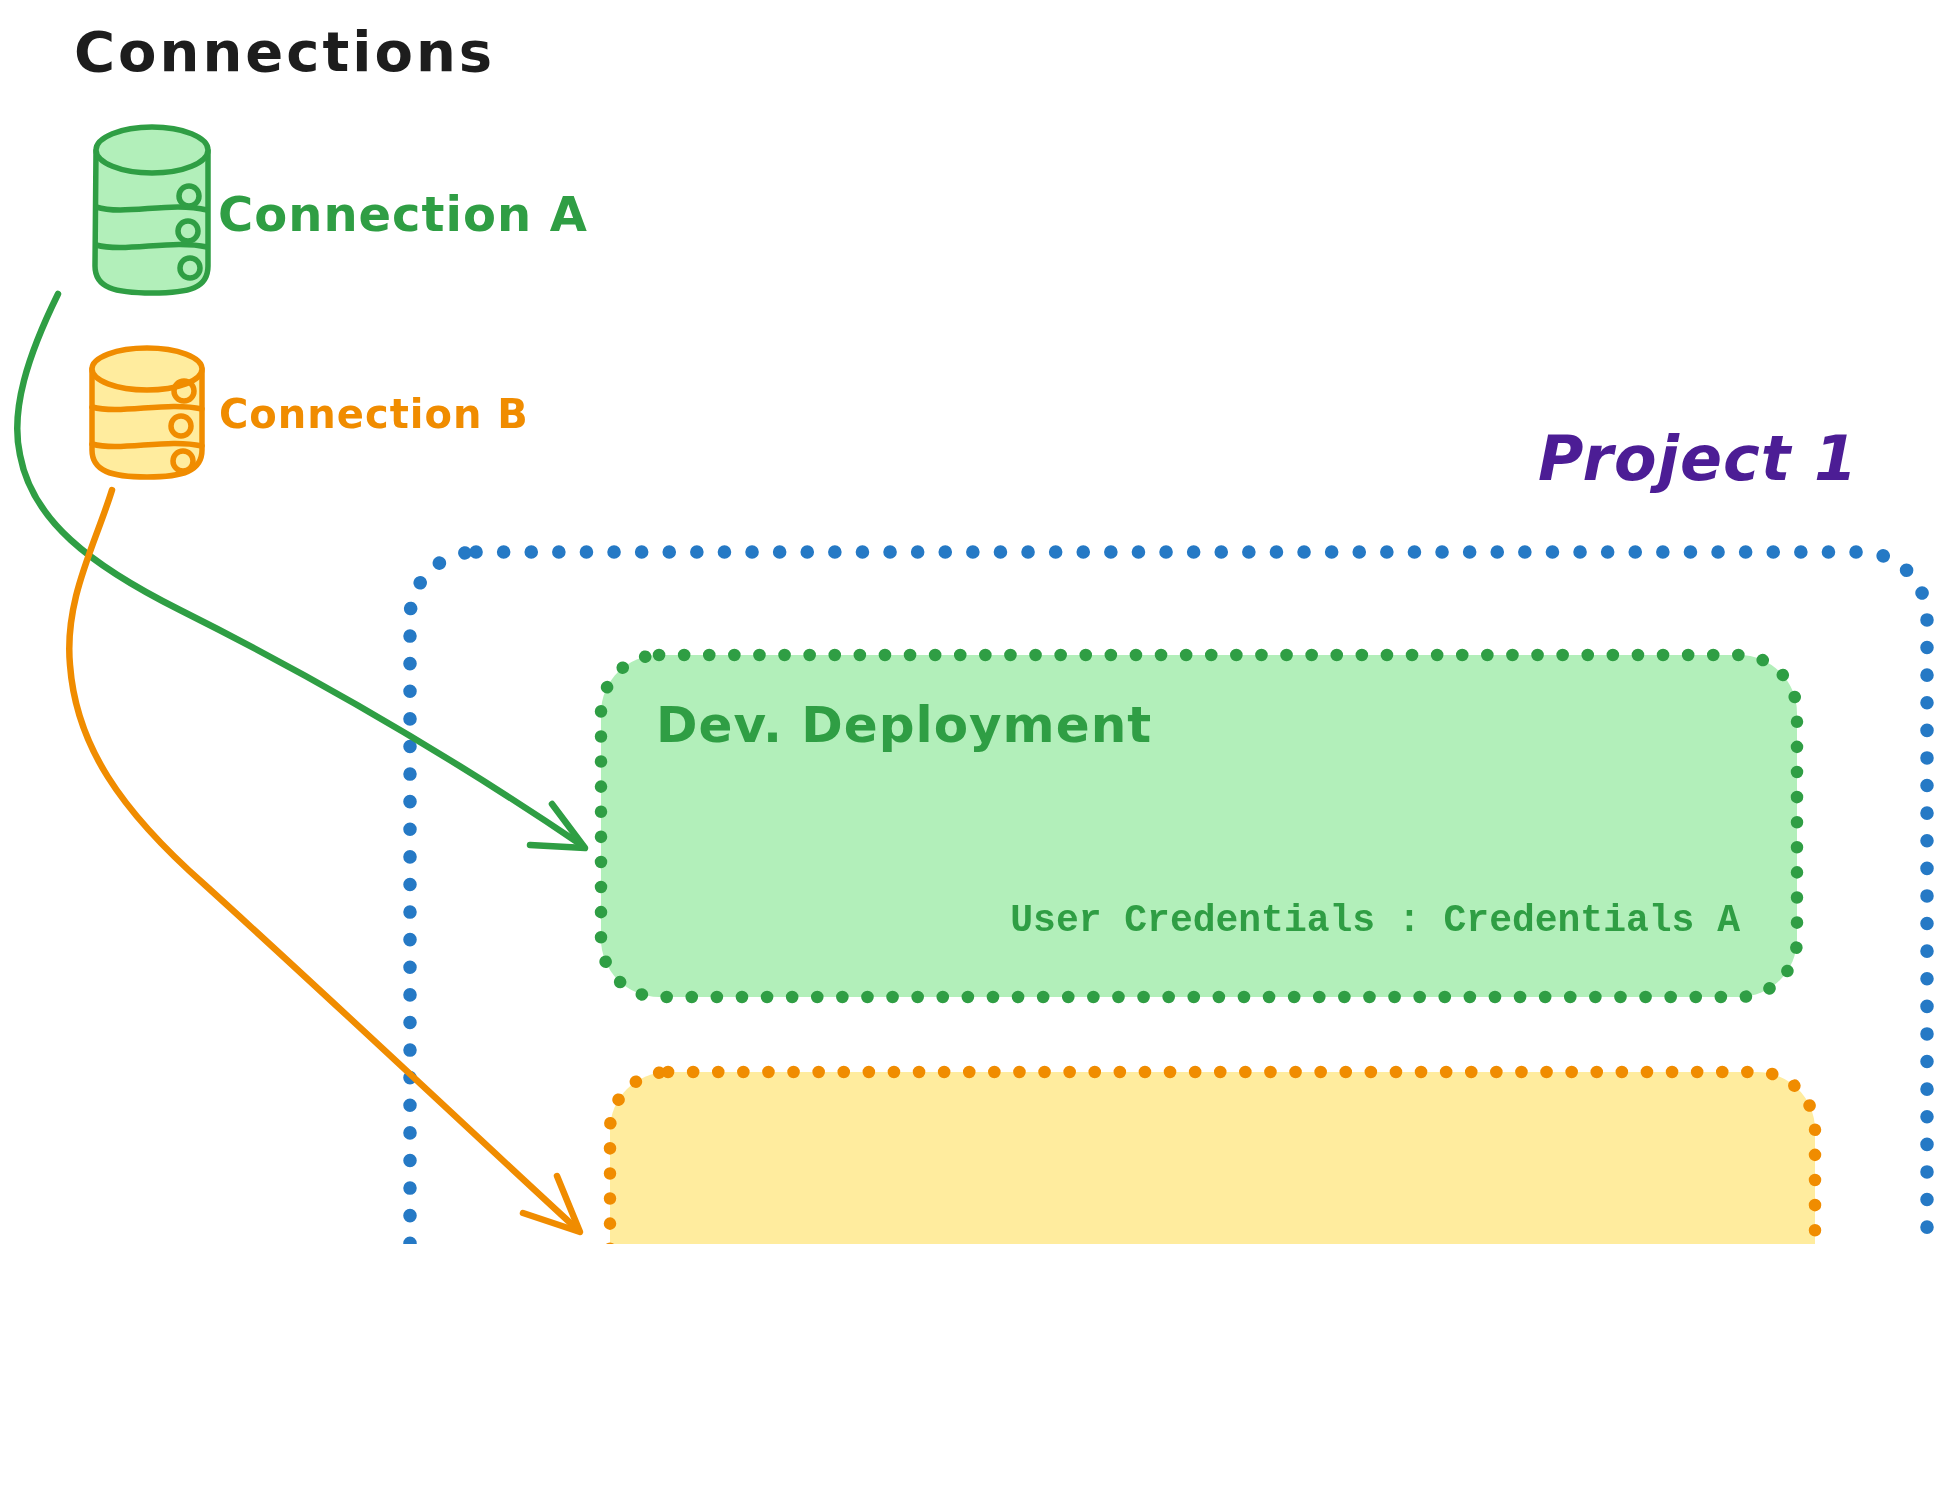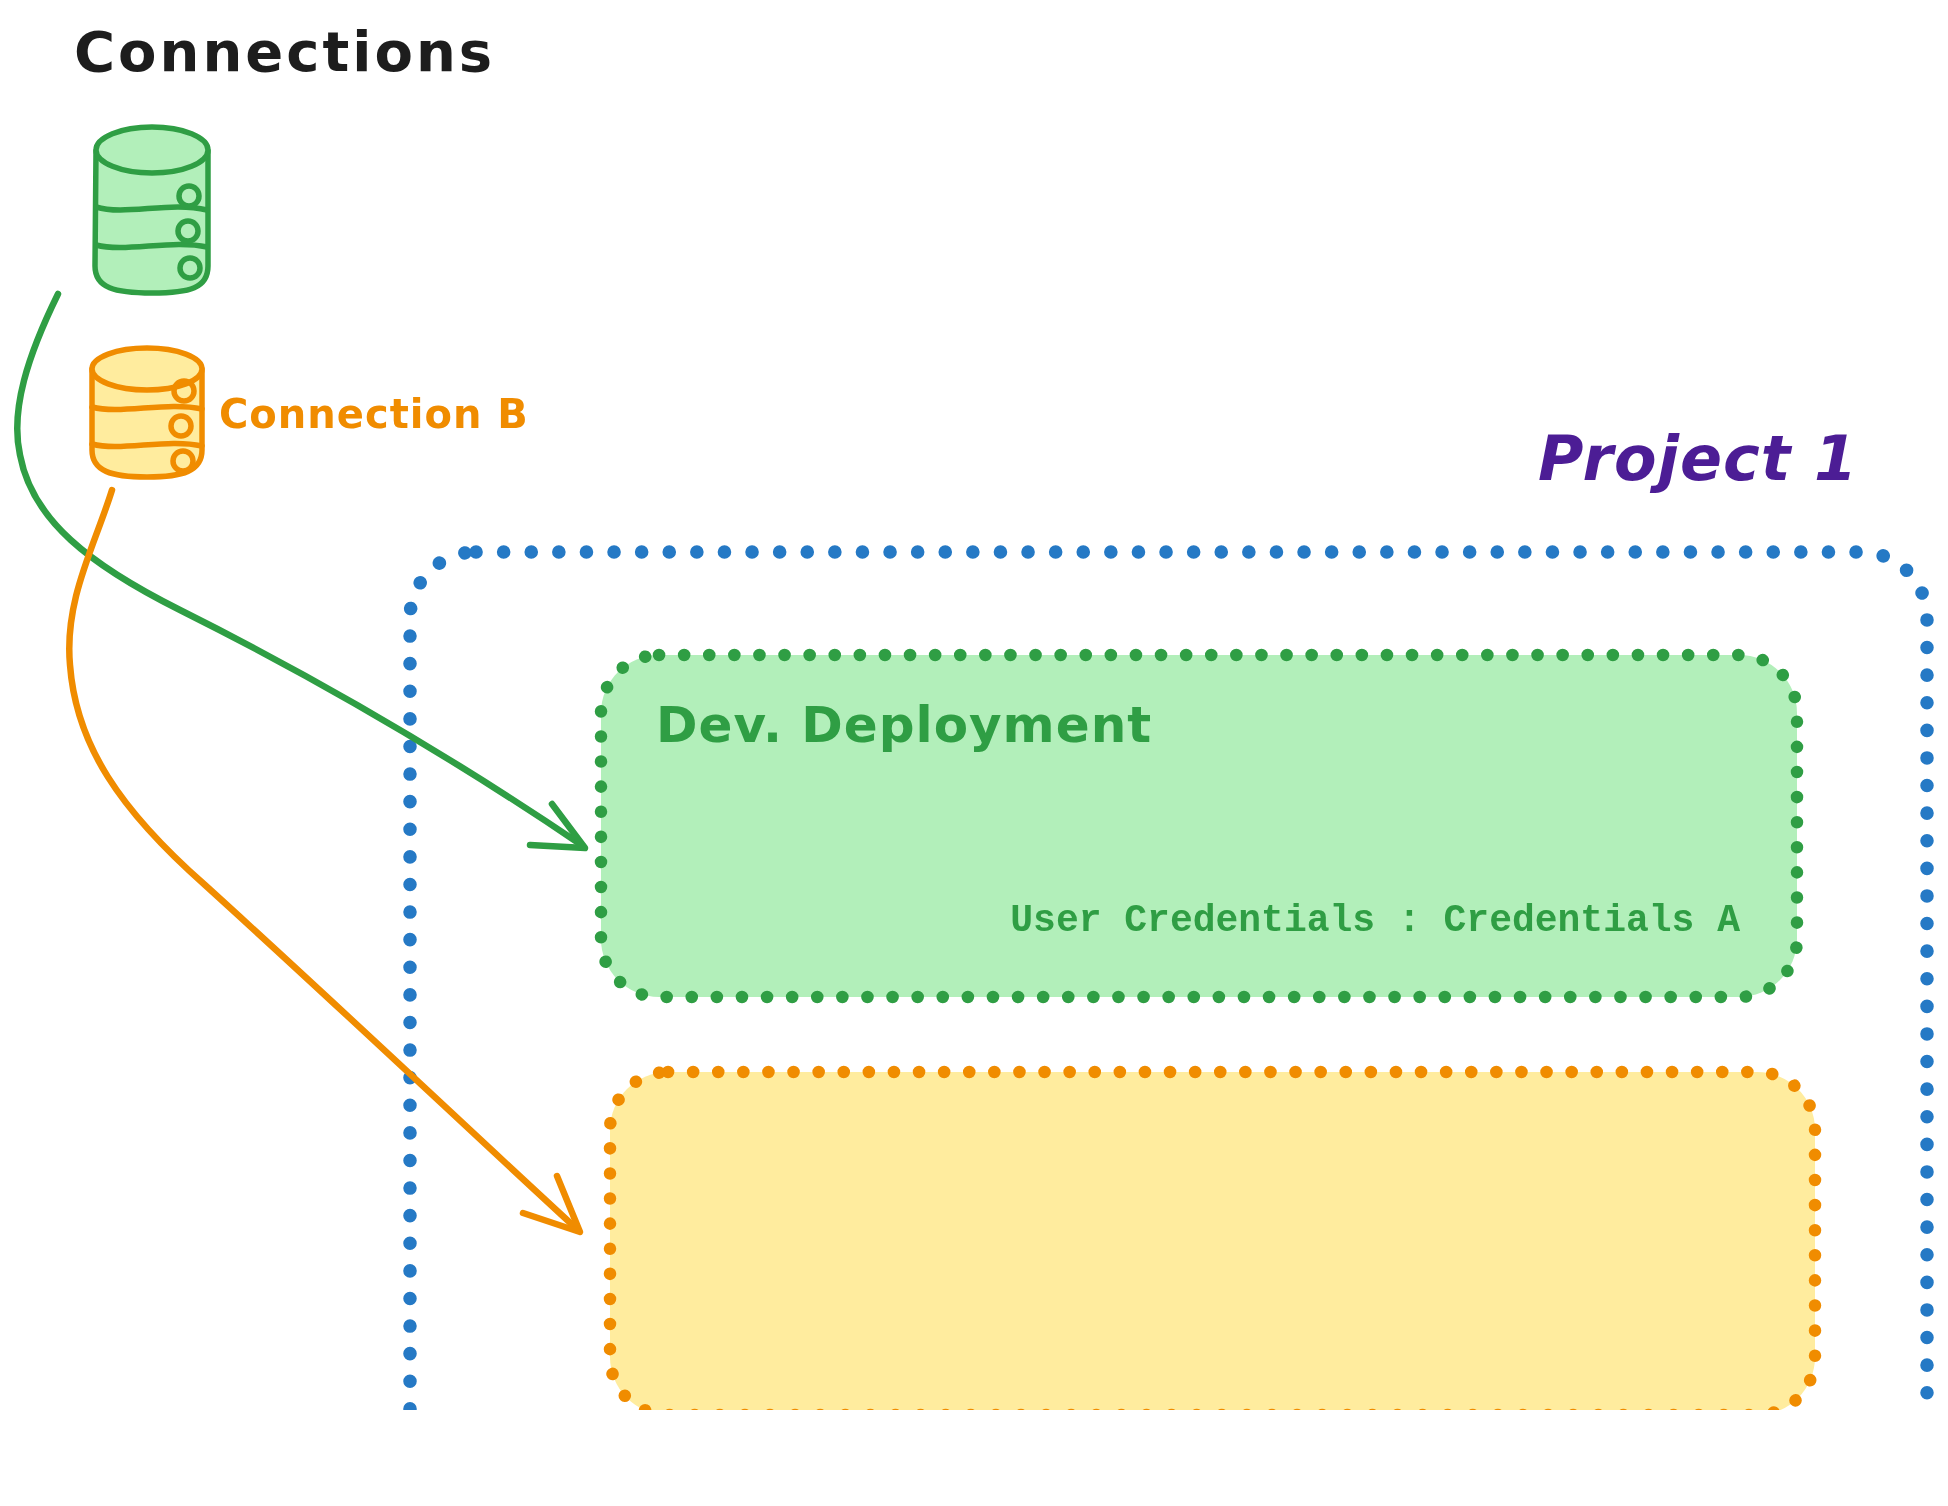--- a/index.html
+++ b/index.html
@@ -1,18 +1,18 @@
 <!DOCTYPE html>
 <html><head>
 <meta charset="utf-8">
 <style>
   html,body{margin:0;padding:0;background:#ffffff;}
   .canvas{
     position:relative;
-    width:1948px;height:1410px;
+    width:1948px;height:1244px;
     background:#ffffff;
     overflow:hidden;
     font-family:"DejaVu Sans", sans-serif;
     border-radius:26px;
   }
   .layer{position:absolute;left:0;top:0;width:1948px;height:1506px;}
   .label{position:absolute;line-height:1;white-space:nowrap;}
   .hand{font-family:"DejaVu Sans", sans-serif;font-weight:600;letter-spacing:1px;}
   .mono{font-family:Liberation Mono, monospace;font-weight:600;letter-spacing:0px;}
   .title{left:74px;top:24px;font-size:56px;color:#1d1d1d;letter-spacing:3px;}
@@ -63,20 +63,21 @@
     </g>
 
     <g stroke="#f08c00" stroke-width="6.5" fill="none" stroke-linecap="round" stroke-linejoin="round">
       <path d="M112,490 C95,545 64,600 70,665 C76,745 120,810 205,885 C345,1012 482,1142 578,1230"></path>
       <polyline points="523,1213 580,1232 557,1176"></polyline>
     </g>
   </svg>
 
   <div class="label hand title">Connections</div>
 
+  <div class="label hand conn-a">Connection A</div>
 
   <div class="label hand conn-b">Connection B</div>
 
   <div class="label hand project-title">Project 1</div>
 
   <div class="label hand dev-name">Dev. Deployment</div>
 
   <div class="label mono dev-creds">User Credentials : Credentials A</div>
 
 

